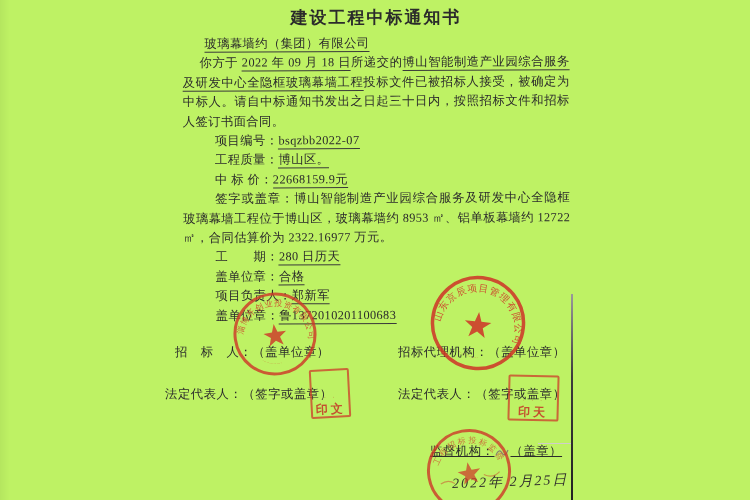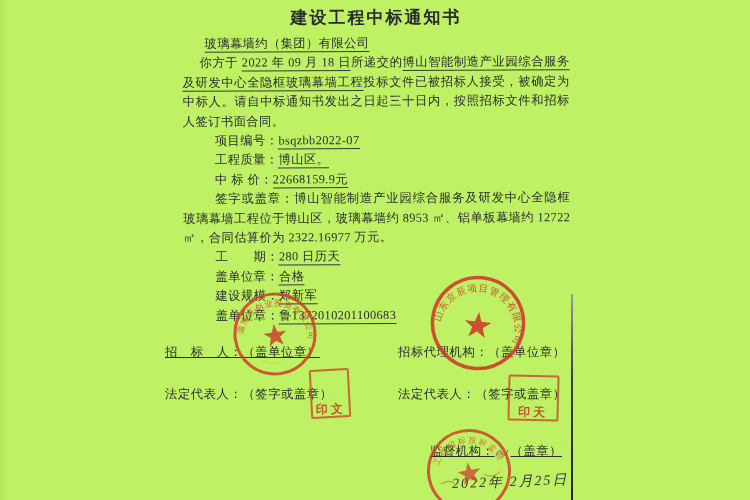--- a/index.html
+++ b/index.html
@@ -95,28 +95,28 @@
       <span>签字或盖章：</span><span>博山智能制造产业园综合服务及研发中心全隐框玻璃幕墙工程位于博山区，玻璃幕墙约 8953 ㎡、铝单板幕墙约 12722 ㎡，合同估算价为 2322.16977 万元。</span>
     </div>
 
     <div class="field">
       <span>工　　期：</span><span class="u">280 日历天</span>
     </div>
     <div class="field">
       <span>盖单位章：</span><span class="u">合格</span>
     </div>
     <div class="field">
-      <span>建设规模：</span><span class="u">郑新军</span>
+      <span>项目负责人：</span><span class="u">郑新军</span>
     </div>
     <div class="field">
       <span>盖单位章：</span><span class="u">鲁1372010201100683</span>
     </div>
   </div>
 
-  <div class="sig" style="left:165px;top:344px;text-decoration:underline;">
+  <div class="sig" style="left:175px;top:344px;">
     <span>招　标　人：</span><span>（盖单位章）</span>
   </div>
   <div class="sig" style="left:398px;top:344px;text-align:center;">
     <span>招标代理机构：</span><span>（盖单位章）</span>
   </div>
   <div class="sig" style="left:165px;top:386px;">
     <span>法定代表人：</span><span>（签字或盖章）</span>
   </div>
   <div class="sig" style="left:398px;top:386px;">
     <span>法定代表人：</span><span>（签字或盖章）</span>

